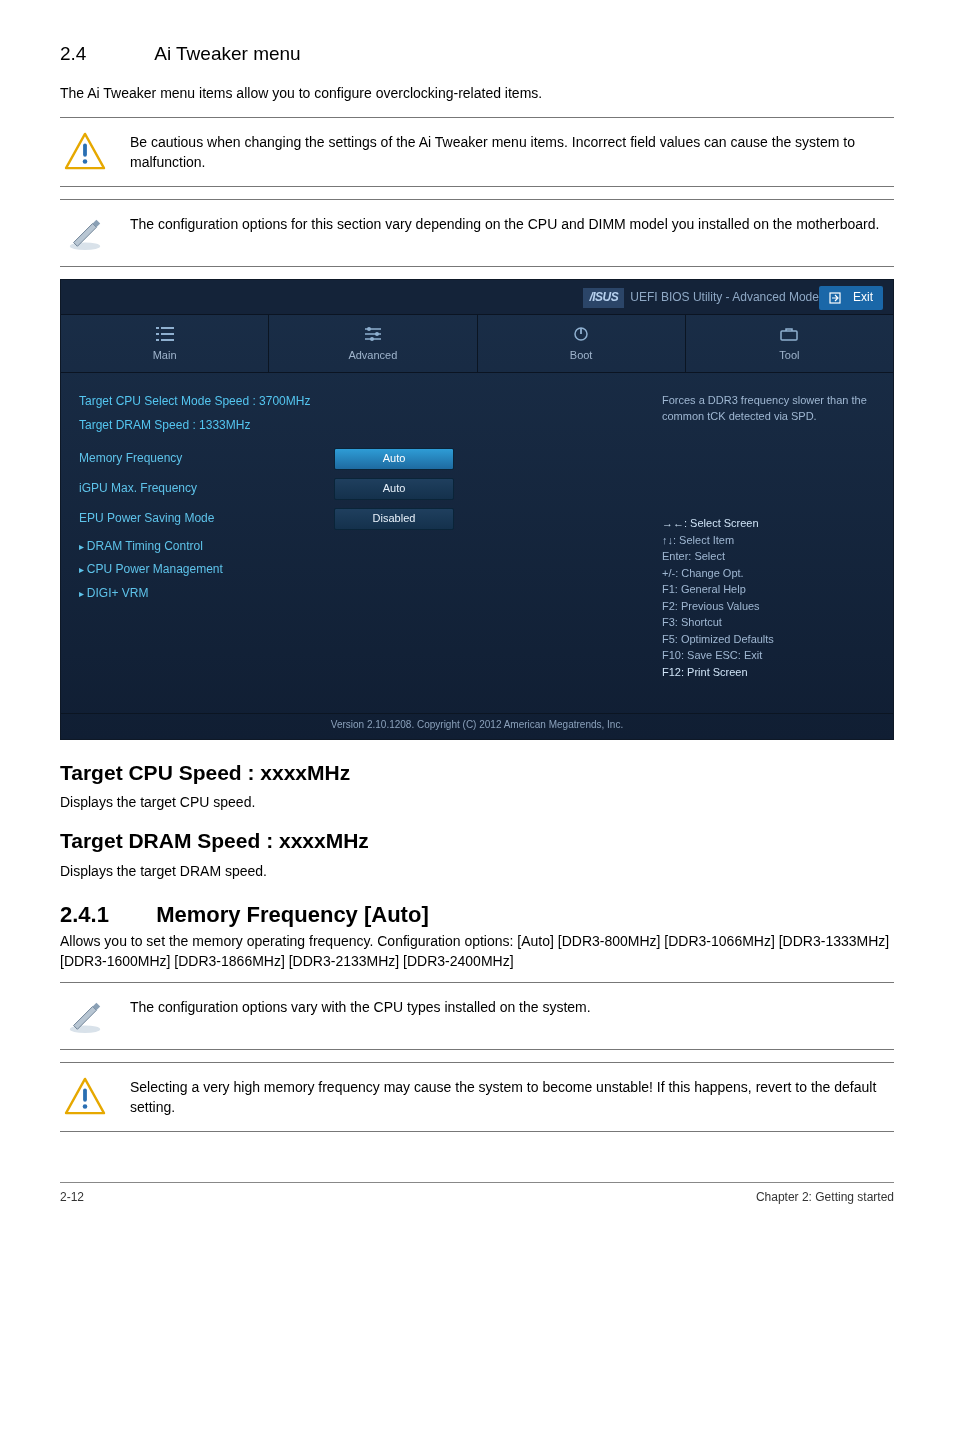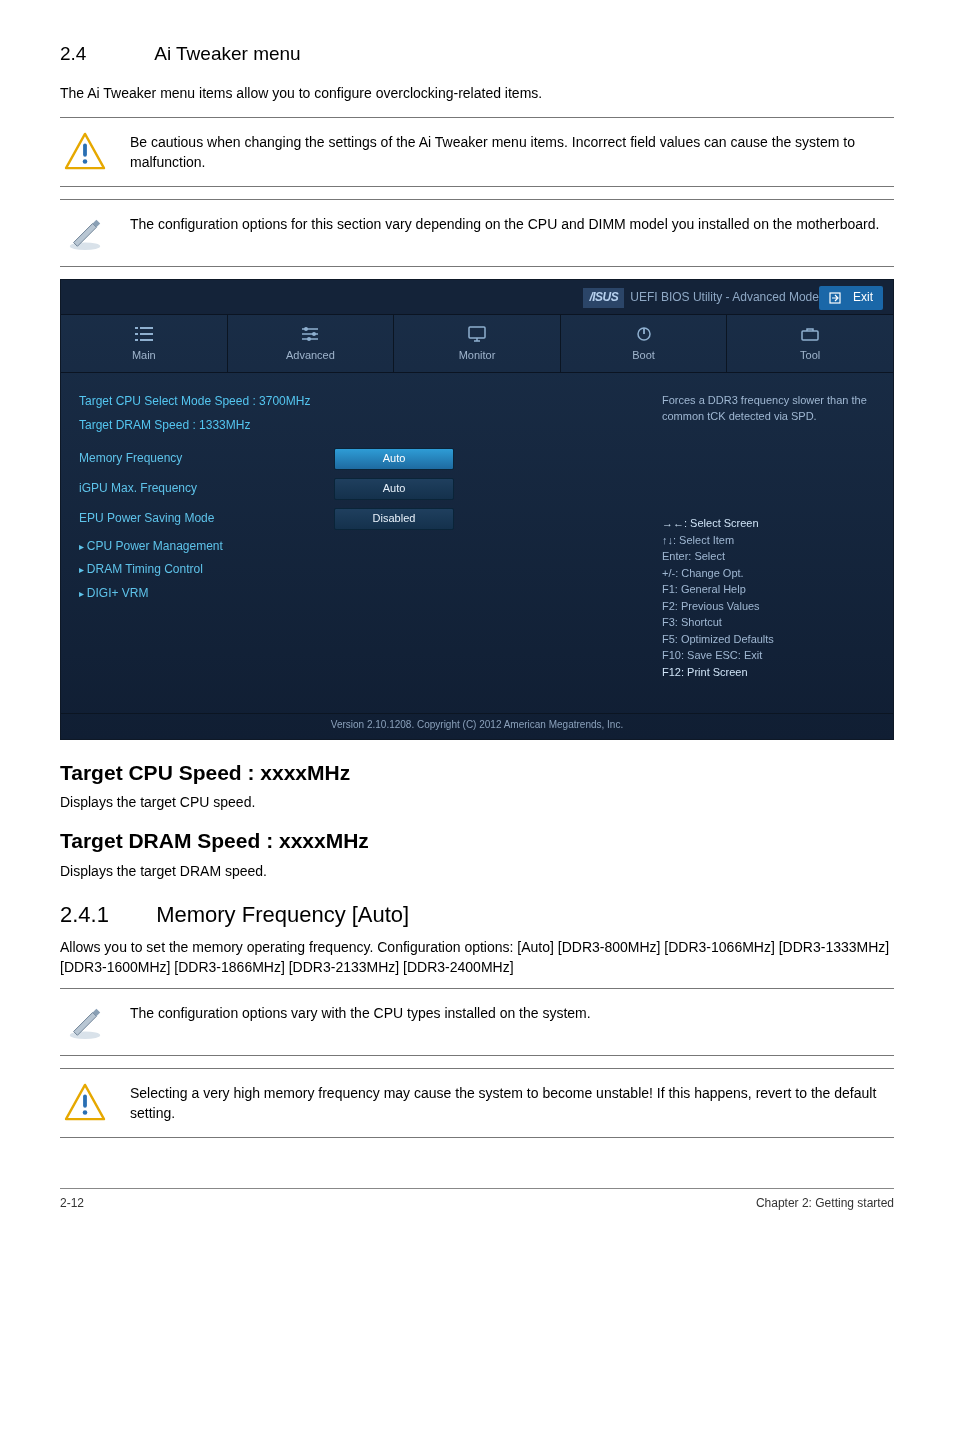--- a/index.html
+++ b/index.html
@@ -115,21 +115,21 @@
     text-align:center;
     font-size:10px;
     color:#8aa0ba;
     padding: 4px 0 6px 0;
     border-top:1px solid #0b1522;
   }
 
   
   .sub-head { font-weight:bold; font-size:21px; margin: 14px 0 4px 0; }
   .para { margin-bottom: 10px; }
-  .subsection-title { font-size:22px; font-weight:normal; margin: 18px 0 6px 0; }
+  .subsection-title { font-size:22px; font-weight:bold; margin: 18px 0 0 0; }
   .subsection-num { display:inline-block; width:90px; }
 
   .footer-bar {
     border-top: 1px solid #888;
     margin-top: 50px;
     padding-top: 6px;
     display:flex;
     justify-content:space-between;
     font-size:12px;
     color:#333;
@@ -192,27 +192,20 @@
       <svg class="tab-icon" width="22" height="18" viewBox="0 0 22 18">
           <path d="M3 4h16M3 9h16M3 14h16" stroke="#8fb0d0" stroke-width="1.5"></path>
           <circle cx="7" cy="4" r="2" fill="#8fb0d0"></circle>
           <circle cx="15" cy="9" r="2" fill="#8fb0d0"></circle>
           <circle cx="10" cy="14" r="2" fill="#8fb0d0"></circle>
         </svg>
       <span class="tab-label">Advanced</span>
     </div>
     <div class="tab">
       <svg class="tab-icon" width="22" height="18" viewBox="0 0 22 18">
-          <rect x="3" y="2" width="16" height="11" rx="1" fill="none" stroke="#8fb0d0" stroke-width="1.5"></rect>
-          <path d="M8 16h6M11 13v3" stroke="#8fb0d0" stroke-width="1.5"></path>
-        </svg>
-      <span class="tab-label">Monitor</span>
-    </div>
-    <div class="tab">
-      <svg class="tab-icon" width="22" height="18" viewBox="0 0 22 18">
           <circle cx="11" cy="9" r="6" fill="none" stroke="#8fb0d0" stroke-width="1.5"></circle>
           <path d="M11 3v6" stroke="#8fb0d0" stroke-width="1.8"></path>
         </svg>
       <span class="tab-label">Boot</span>
     </div>
     <div class="tab">
       <svg class="tab-icon" width="22" height="18" viewBox="0 0 22 18">
           <rect x="3" y="6" width="16" height="9" rx="1" fill="none" stroke="#8fb0d0" stroke-width="1.5"></rect>
           <path d="M8 6V4h6v2" fill="none" stroke="#8fb0d0" stroke-width="1.5"></path>
         </svg>
@@ -231,22 +224,22 @@
       </div>
       <div class="opt-row">
         <div class="opt-label">iGPU Max. Frequency</div>
         <div class="opt-val">Auto</div>
       </div>
       <div class="opt-row">
         <div class="opt-label">EPU Power Saving Mode</div>
         <div class="opt-val">Disabled</div>
       </div>
 
+      <div class="sub-item">DRAM Timing Control</div>
       <div class="sub-item">CPU Power Management</div>
-      <div class="sub-item">DRAM Timing Control</div>
       <div class="sub-item">DIGI+ VRM</div>
     </div>
 
     <div class="bios-right">
       <div>Forces a DDR3 frequency slower than the common tCK detected via SPD.</div>
       <div class="hint-block">
         <div class="hint-em">→←: Select Screen</div>
         <div>↑↓: Select Item</div>
         <div>Enter: Select</div>
         <div>+/-: Change Opt.</div>

